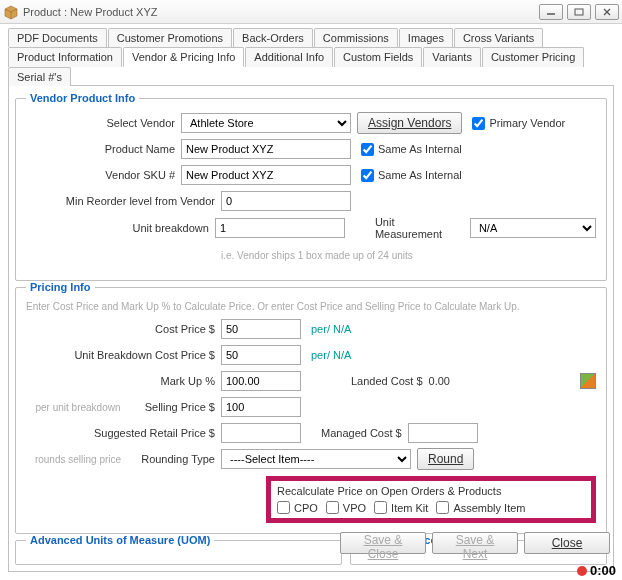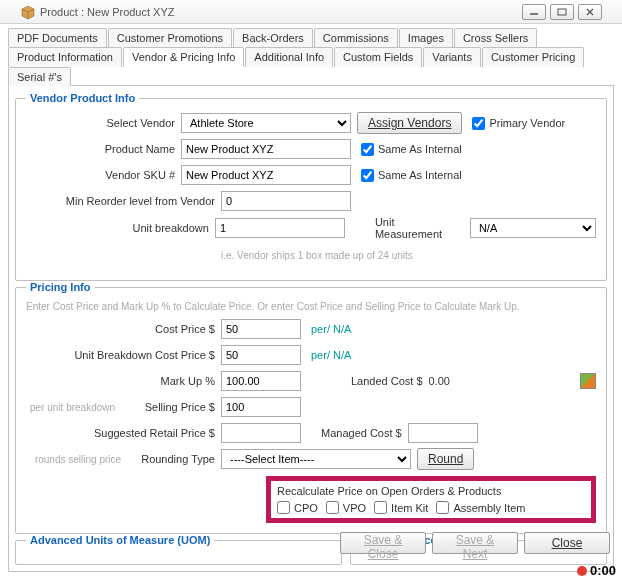--- a/index.html
+++ b/index.html
@@ -1,17 +1,17 @@
 <!DOCTYPE html>
 <html><head>
 <meta charset="utf-8">
 <style>
 * { box-sizing: border-box; margin: 0; padding: 0; }
 body { font-family: "Segoe UI", Tahoma, sans-serif; font-size: 11px; background: #fff; color: #333; width: 622px; height: 580px; overflow: hidden; position: relative; }
-.titlebar { height: 24px; background: linear-gradient(#fdfdfd, #f0f0f0); border-bottom: 1px solid #d0d0d0; display: flex; align-items: center; padding: 0 20px; }
+.titlebar { height: 24px; background: linear-gradient(#fdfdfd, #f0f0f0); border-bottom: 1px solid #d0d0d0; display: flex; align-items: center; padding: 0 3px; }
 .titlebar .icon { width: 16px; height: 16px; margin-right: 4px; }
 .titlebar .title { font-size: 11px; color: #555; flex: 1; }
 .titlebar .winbtns { display: flex; gap: 4px; }
 .winbtn { width: 24px; height: 16px; border: 1px solid #999; border-radius: 2px; background: linear-gradient(#fff, #e8e8e8); display: flex; align-items: center; justify-content: center; color: #555; font-size: 9px; cursor: pointer; }
 .content { padding: 4px 8px; }
 .tabrow { display: flex; flex-wrap: wrap; }
 .tab { padding: 3px 8px; border: 1px solid #c0c0c0; border-bottom: none; background: #f7f7f7; margin-right: 1px; border-radius: 2px 2px 0 0; cursor: pointer; font-size: 11px; color: #333; }
 .tab.active { background: #fff; border-bottom: 1px solid #fff; position: relative; z-index: 2; }
 .tabborder { border: 1px solid #c0c0c0; margin-top: -1px; padding: 6px; }
 fieldset { border: 1px solid #c0c0c0; border-radius: 2px; margin: 0 0; padding: 8px 10px 10px; }
@@ -68,21 +68,21 @@
 </div>
 
 <div class="content">
   <div id="tabs">
       <div class="tabrow">
         <div class="tab">PDF Documents</div>
         <div class="tab">Customer Promotions</div>
         <div class="tab">Back-Orders</div>
         <div class="tab">Commissions</div>
         <div class="tab">Images</div>
-        <div class="tab">Cross Sellers</div>
+        <div class="tab">Cross Variants</div>
       </div>
       <div class="tabrow">
         <div class="tab">Product Information</div>
         <div class="tab active">Vendor &amp; Pricing Info</div>
         <div class="tab">Additional Info</div>
         <div class="tab">Custom Fields</div>
         <div class="tab">Variants</div>
         <div class="tab">Customer Pricing</div>
         <div class="tab">Serial #'s</div>
       </div>
@@ -147,21 +147,21 @@
       </div>
       <div class="row">
         <span class="label label-w2">Mark Up %</span>
         <input type="text" style="width: 80px;" value="100.00">
         <span style="margin-left:50px">Landed Cost $</span>
         <span style="margin-left:6px">0.00</span>
         <span style="flex:1"></span>
         <span class="landed-icon"></span>
       </div>
       <div class="row">
-        <span class="hint" style="width:100px;text-align:left;padding-left:4px">per unit breakdown</span>
+        <span class="hint" style="width:100px;text-align:center;padding-left:4px">per unit breakdown</span>
         <span class="label" style="width:95px">Selling Price $</span>
         <input type="text" style="width: 80px;" value="100">
       </div>
       <div class="row">
         <span class="label label-w2">Suggested Retail Price $</span>
         <input type="text" style="width: 80px;">
         <span style="margin-left:20px">Managed Cost $</span>
         <input type="text" style="width: 70px; margin-left: 6px;">
       </div>
       <div class="row">

